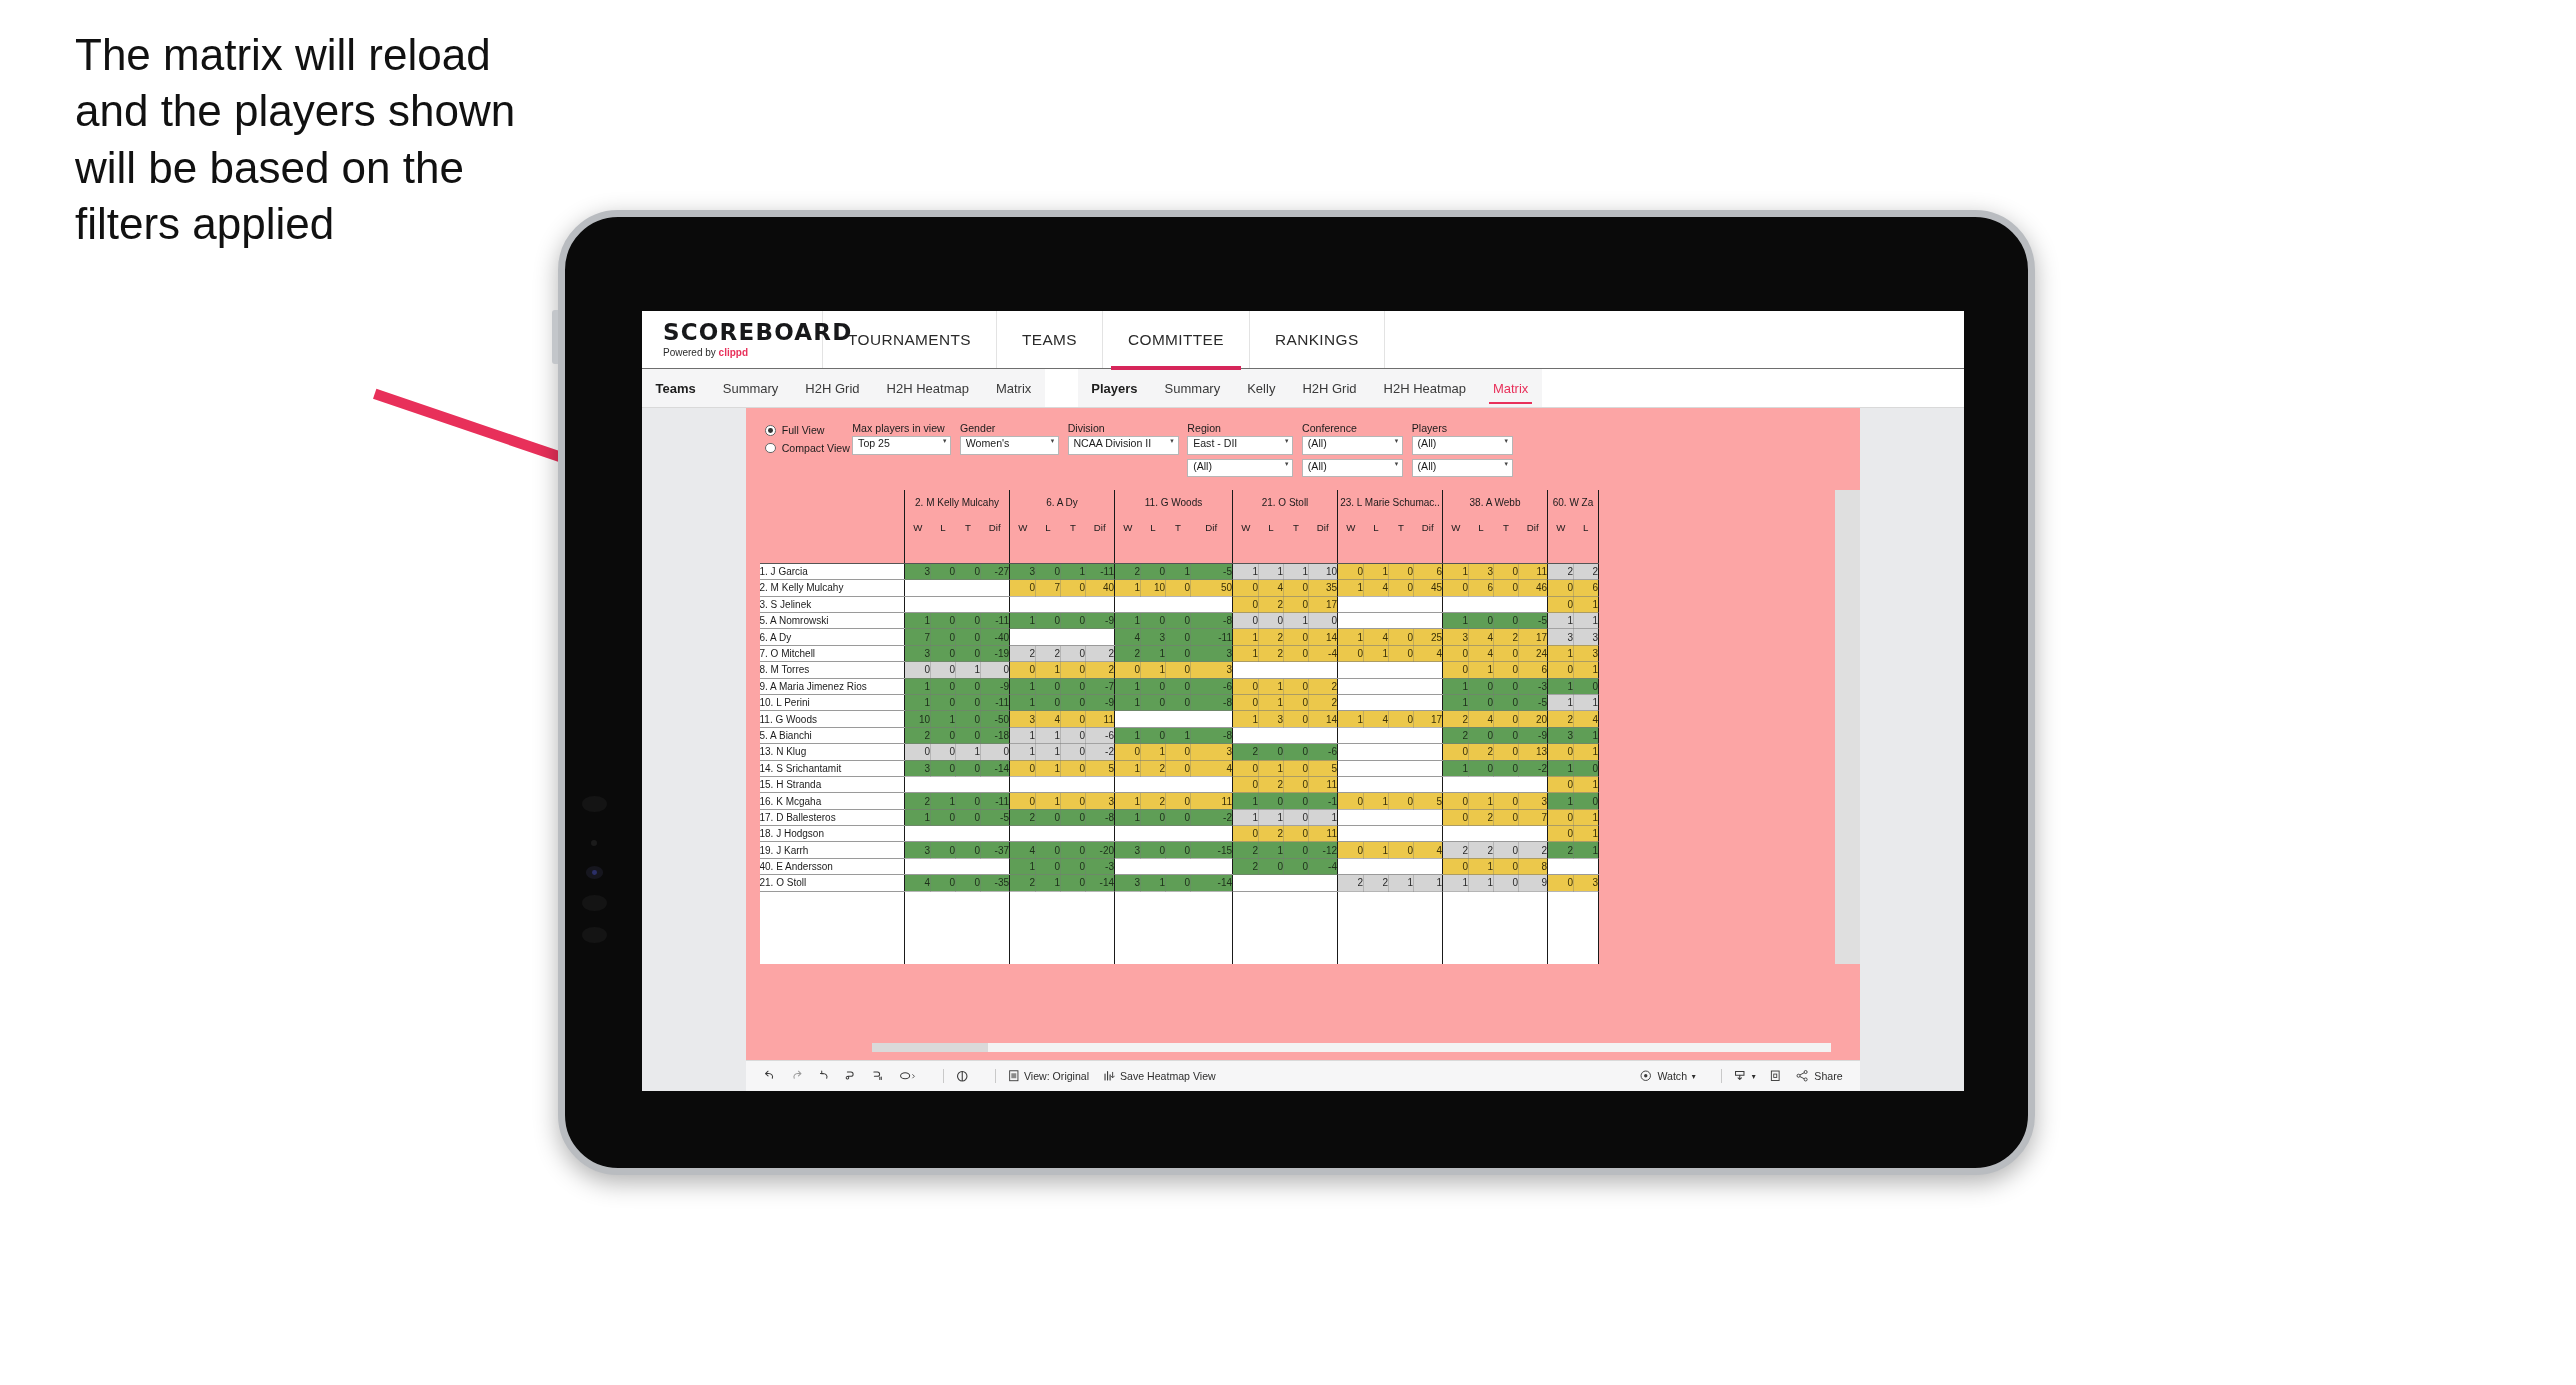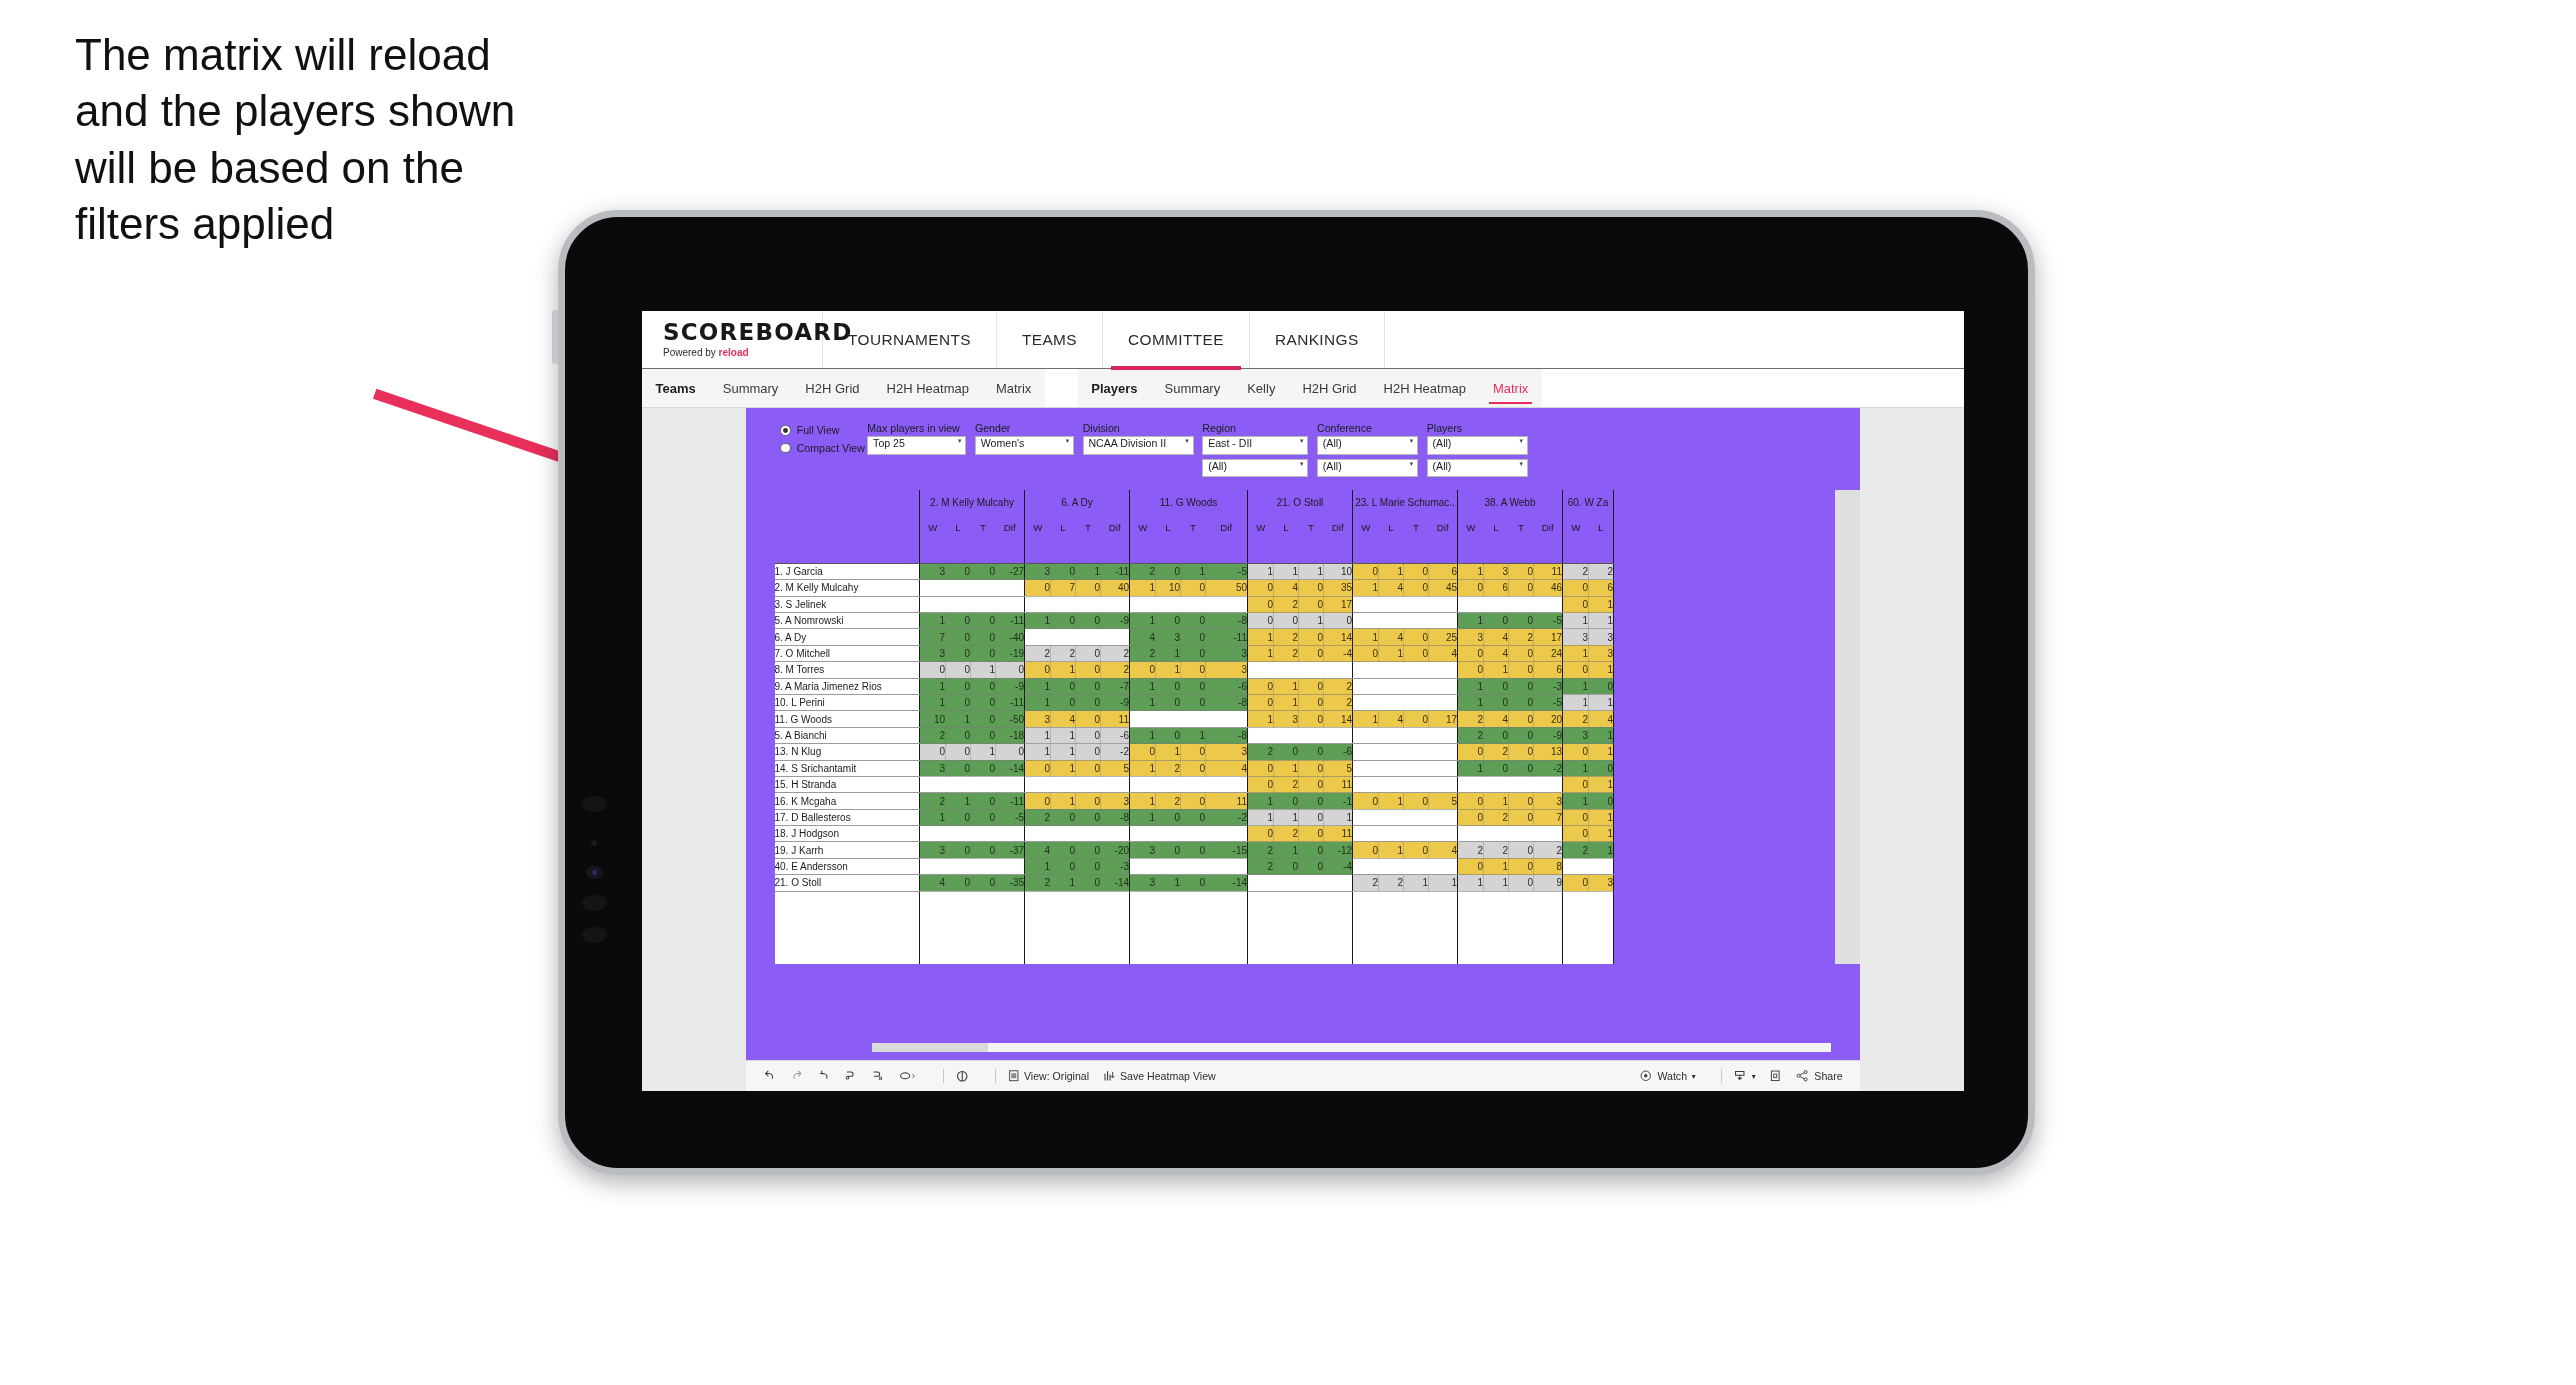--- a/index.html
+++ b/index.html
@@ -79,22 +79,21 @@
   .subtab.bold { font-weight:bold; color:#1d1d1d; }
   .subtab.sel { color:#e8305a; }
   .subtab.sel:after{ content:""; position:absolute; left:9.7px; right:9.7px; bottom:2.9px;
                      height:1.9px; background:#e8305a; }
   #subtabs-pad{ flex:1; background:#ffffff; }
 
   
   #work { position:relative; height:683px; background:#e9eaec; }
   #sheet {
     position:absolute; left:104px; top:0px; right:104px; bottom:0;
-    background:#8b5cf6;
-    padding-left:15px;
+    background:#fca5a5;
   }
 
   
   #filters { display:flex; padding:13.5px 15.4px 7.7px 19.3px; gap:0px; }
   .viewradios { width:87px; padding-top:2.9px; }
   .radio-row { display:flex; align-items:center; font-size:10.6px; color:#1c1c1c; margin-bottom:5.8px; }
   .radio { width:10.6px; height:10.6px; border:1.3px solid #666; border-radius:50%;
            margin-right:5.8px; position:relative; background:#fff; flex:none;}
   .radio.on:after{content:"";position:absolute;left:2.2px;top:2.2px;width:4.8px;height:4.8px;
                   border-radius:50%;background:#333;}
@@ -189,21 +188,21 @@
   <div class="sensor" id="cam2"></div>
   <div class="sensor" id="cam3"></div>
   <div class="sensor" id="cam4"></div>
   <div class="sensor" id="cam5"></div>
 
   <div id="screen">
 
     <div id="topnav">
       <div id="brand">
         <div class="brand-word">SCOREBOARD</div>
-        <div class="brand-sub"><span>Powered by </span><span class="clippd">reload</span></div>
+        <div class="brand-sub"><span>Powered by </span><span class="clippd">clippd</span></div>
       </div>
       <div class="topnav-item">TOURNAMENTS</div>
       <div class="topnav-item">TEAMS</div>
       <div class="topnav-item active">COMMITTEE</div>
       <div class="topnav-item">RANKINGS</div>
     </div>
 
     <div id="subtabs">
       <div class="subgroup">
         <div class="subtab bold">Teams</div>

